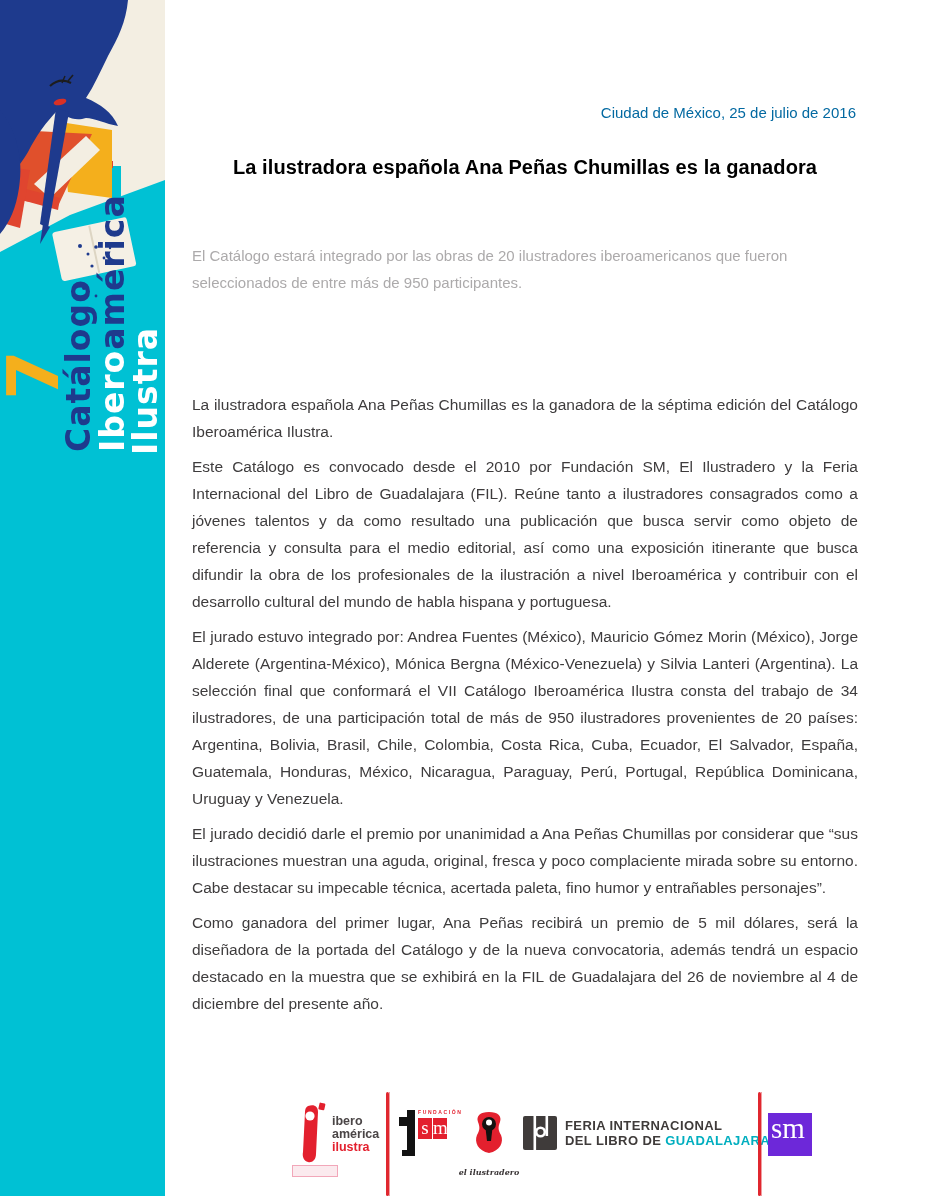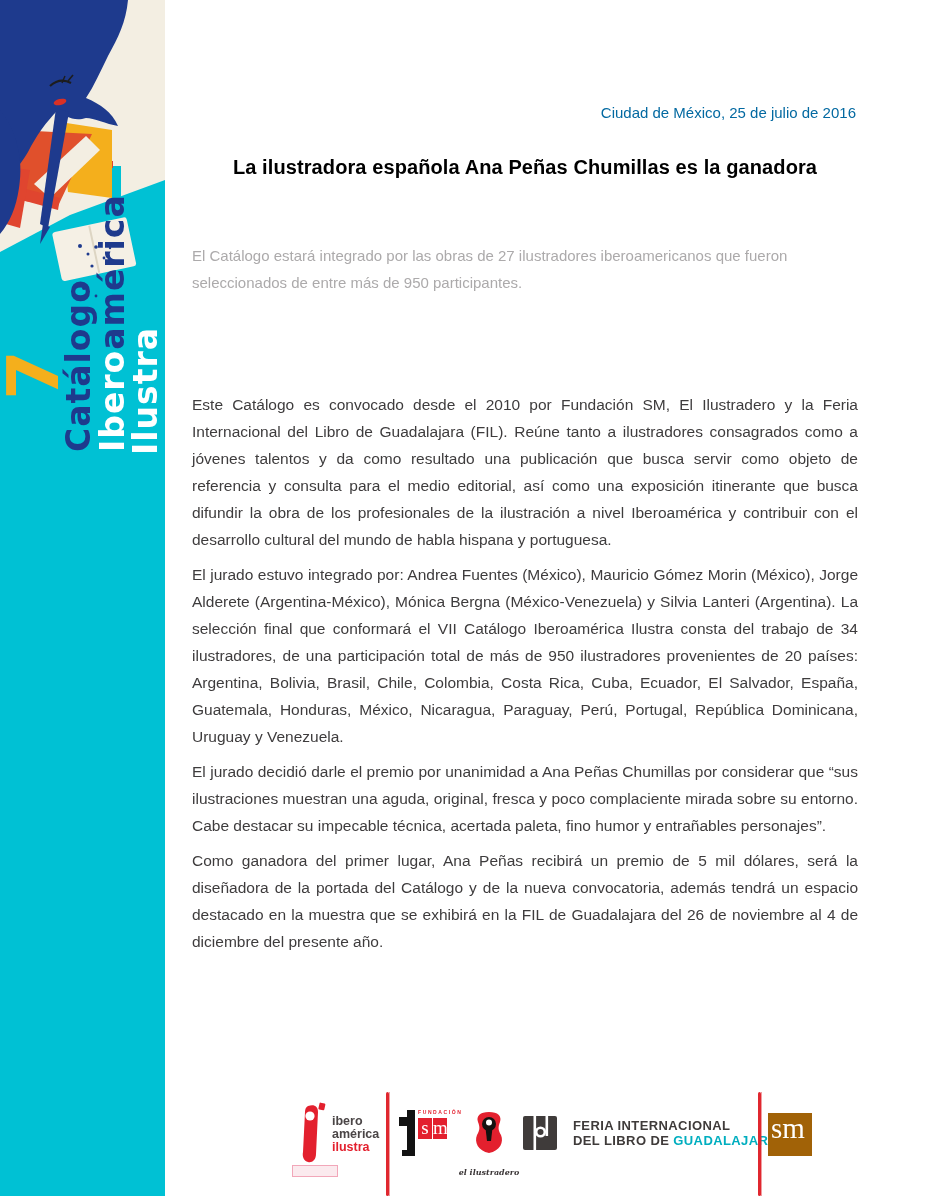--- a/index.html
+++ b/index.html
@@ -53,24 +53,24 @@
   .fsm-sq{
     width:14px;height:21px;background:#e3202e;color:#ffffff;text-align:center;
     font-family:"Liberation Serif",serif;font-size:19px;line-height:20px;
   }
   .logo-ilustradero{position:absolute;left:458px;top:21px;width:62px;text-align:center;}
   .ilustradero-caption{
     margin-top:12px;font-family:"DejaVu Serif",serif;font-style:italic;font-weight:bold;
     font-size:8px;color:#3a3536;white-space:nowrap;
   }
   .logo-fil{position:absolute;left:523px;top:26px;display:flex;align-items:center;}
-  .fil-text{margin-left:16px;font-weight:bold;font-size:13px;line-height:15px;color:#3f3b3a;letter-spacing:.4px;white-space:nowrap;}
+  .fil-text{margin-left:8px;font-weight:bold;font-size:13px;line-height:15px;color:#3f3b3a;letter-spacing:.4px;white-space:nowrap;}
   .fil-text .teal{color:#00aebf;}
   .logo-sm{
-    position:absolute;left:768px;top:23px;width:44px;height:43px;background:#a16207;
+    position:absolute;left:768px;top:23px;width:44px;height:43px;background:#6d28d9;
     color:#ffffff;font-family:"Liberation Serif",serif;font-size:29px;line-height:30px;
     padding-left:3px;box-sizing:border-box;
   }
 </style>
 </head>
 <body>
 
 <div class="page">
 
   <div class="sidebar">
@@ -128,24 +128,25 @@
     </svg>
   </div>
 
   <div class="dateline">Ciudad de México, 25 de julio de 2016</div>
 
   <div class="title">
     <div>La ilustradora española Ana Peñas Chumillas es la ganadora</div>
   </div>
 
   <div class="lead">
-    <p>El Catálogo estará integrado por las obras de 27 ilustradores iberoamericanos que fueron seleccionados de entre más de 950 participantes.</p>
+    <p>El Catálogo estará integrado por las obras de 20 ilustradores iberoamericanos que fueron seleccionados de entre más de 950 participantes.</p>
   </div>
 
   <div class="body-text">
+    <p>La ilustradora española Ana Peñas Chumillas es la ganadora de la séptima edición del Catálogo Iberoamérica Ilustra.</p>
     <p>Este Catálogo es convocado desde el 2010 por Fundación SM, El Ilustradero y la Feria Internacional del Libro de Guadalajara (FIL). Reúne tanto a ilustradores consagrados como a jóvenes talentos y da como resultado una publicación que busca servir como objeto de referencia y consulta para el medio editorial, así como una exposición itinerante que busca difundir la obra de los profesionales de la ilustración a nivel Iberoamérica y contribuir con el desarrollo cultural del mundo de habla hispana y portuguesa.</p>
     <p>El jurado estuvo integrado por: Andrea Fuentes (México), Mauricio Gómez Morin (México), Jorge Alderete (Argentina-México), Mónica Bergna (México-Venezuela) y Silvia Lanteri (Argentina). La selección final que conformará el VII Catálogo Iberoamérica Ilustra consta del trabajo de 34 ilustradores, de una participación total de más de 950 ilustradores provenientes de 20 países: Argentina, Bolivia, Brasil, Chile, Colombia, Costa Rica, Cuba, Ecuador, El Salvador, España, Guatemala, Honduras, México, Nicaragua, Paraguay, Perú, Portugal, República Dominicana, Uruguay y Venezuela.</p>
     <p>El jurado decidió darle el premio por unanimidad a Ana Peñas Chumillas por considerar que “sus ilustraciones muestran una aguda, original, fresca y poco complaciente mirada sobre su entorno. Cabe destacar su impecable técnica, acertada paleta, fino humor y entrañables personajes”.</p>
     <p>Como ganadora del primer lugar, Ana Peñas recibirá un premio de 5 mil dólares, será la diseñadora de la portada del Catálogo y de la nueva convocatoria, además tendrá un espacio destacado en la muestra que se exhibirá en la FIL de Guadalajara del 26 de noviembre al 4 de diciembre del presente año.</p>
   </div>
 
   <div class="footer">
 
     <div class="logo-ibero">
       <svg width="26" height="64" viewBox="0 0 26 64">

